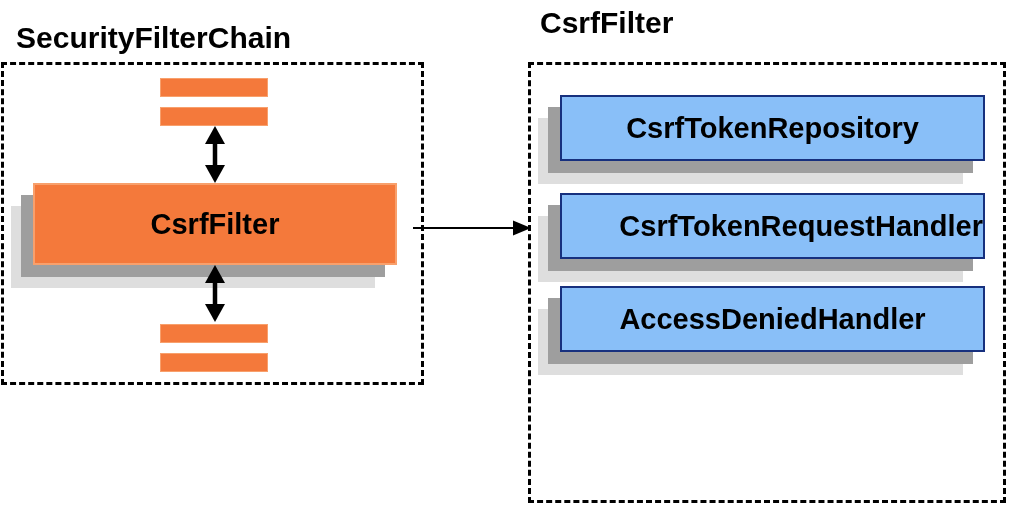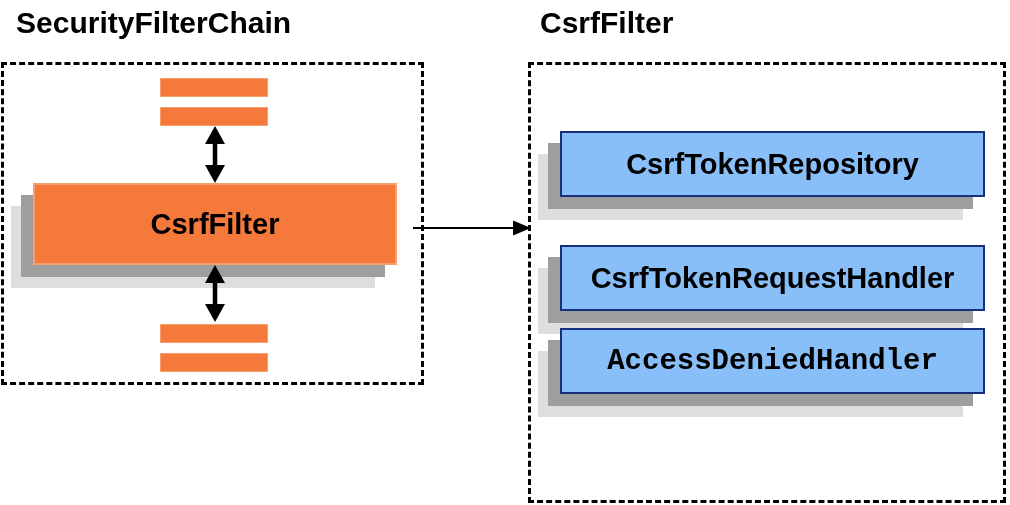--- a/index.html
+++ b/index.html
@@ -16,21 +16,21 @@
     overflow: hidden;
   }
   .title {
     position: absolute;
     font-size: 30px;
     font-weight: bold;
     color: #000000;
     line-height: 32px;
     white-space: nowrap;
   }
-  .left-title  { left: 16px;  top: 7px; }
+  .left-title  { left: 16px;  top: 22px; }
   .right-title { left: 540px; top: 7px; }
 
   .dashed {
     position: absolute;
     border: 3px dashed #000000;
     box-sizing: border-box;
     background: transparent;
   }
   .left-dashed  { left: 1px;   top: 62px; width: 423px; height: 323px; }
   .right-dashed { left: 528px; top: 62px; width: 478px; height: 441px; }
@@ -87,25 +87,24 @@
     box-sizing: border-box;
     display: flex;
     align-items: center;
     justify-content: center;
     font-size: 29px;
     font-weight: bold;
     color: #000000;
     white-space: nowrap;
     box-shadow: -12px 12px 0 var(--shadow-dark, #9E9E9E),
                 -22px 23px 0 var(--shadow-light, #DEDEDE);
-    margin-top: 36px;
   }
   .comp1 { top: 30px; }
-  .comp2 { top: 144px; }
-  .comp3 { top: 227px; font-family: Liberation Mono, monospace; }
+  .comp2 { top: 128px; justify-content: flex-end; }
+  .comp3 { top: 221px; }
   .comp4 { top: 325px; }
 
   .harrow {
     position: absolute;
     left: 412px;
     top: 219px;
     width: 120px;
     height: 18px;
   }
 </style>

